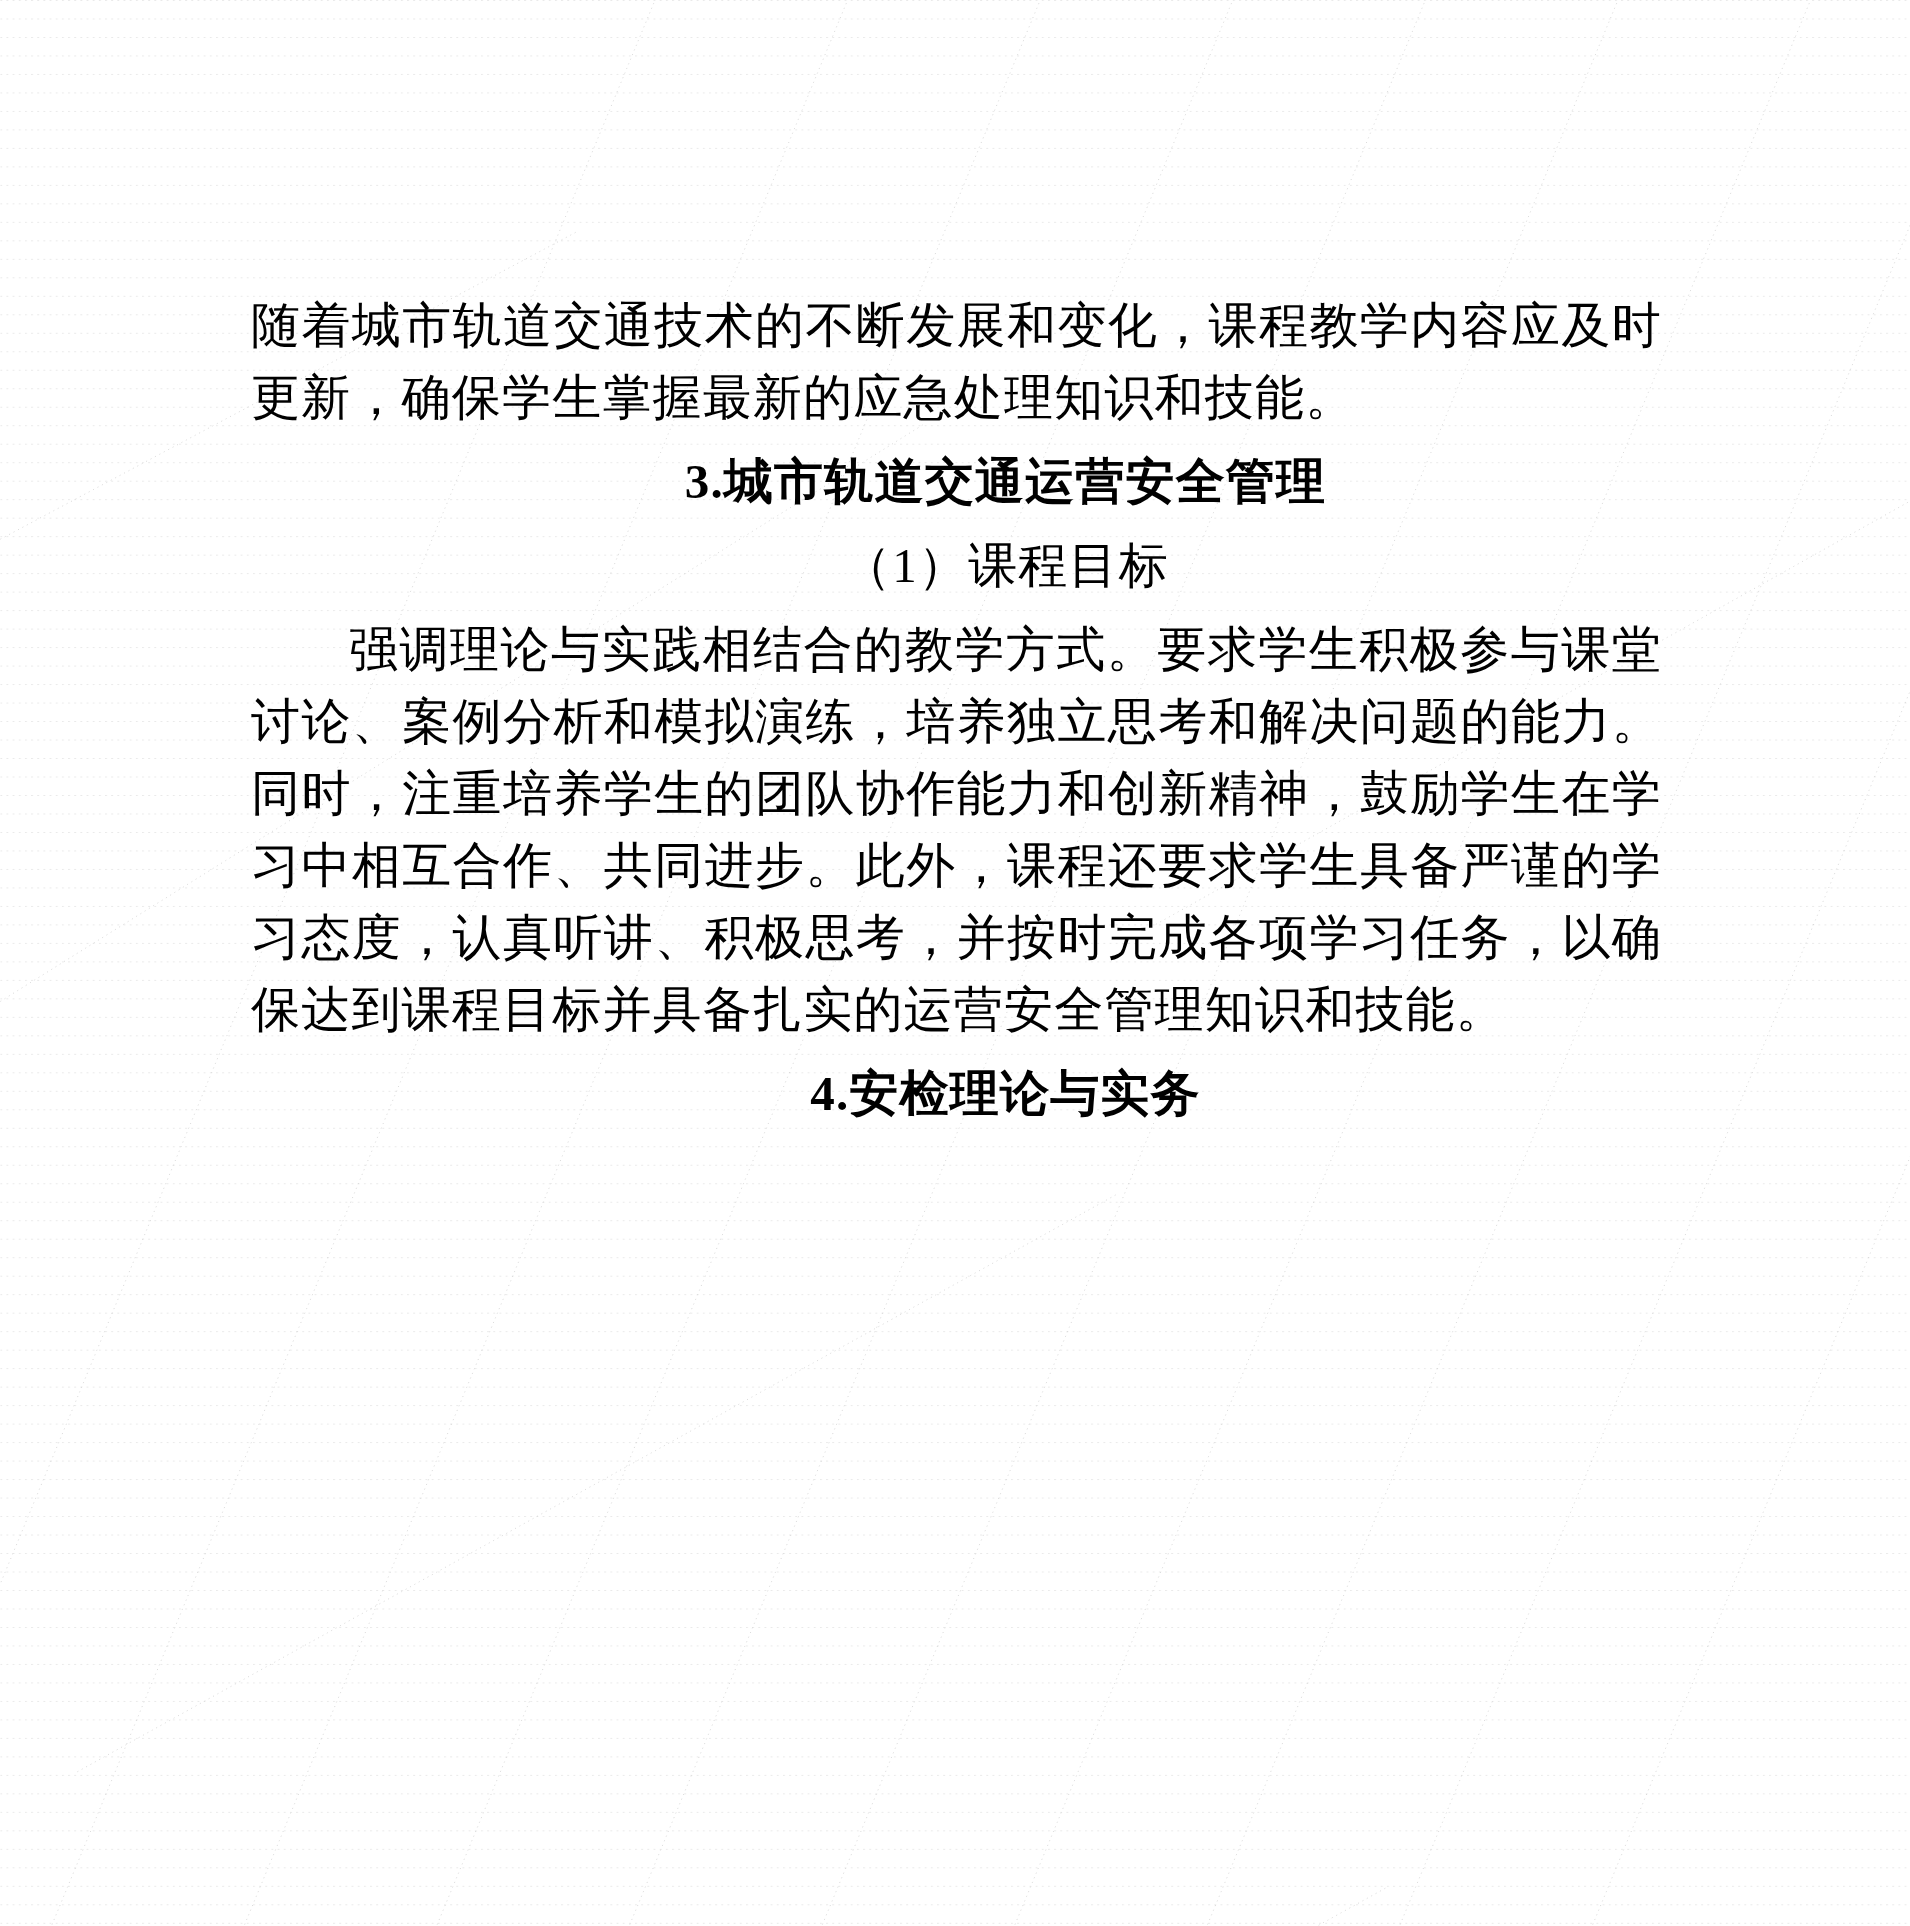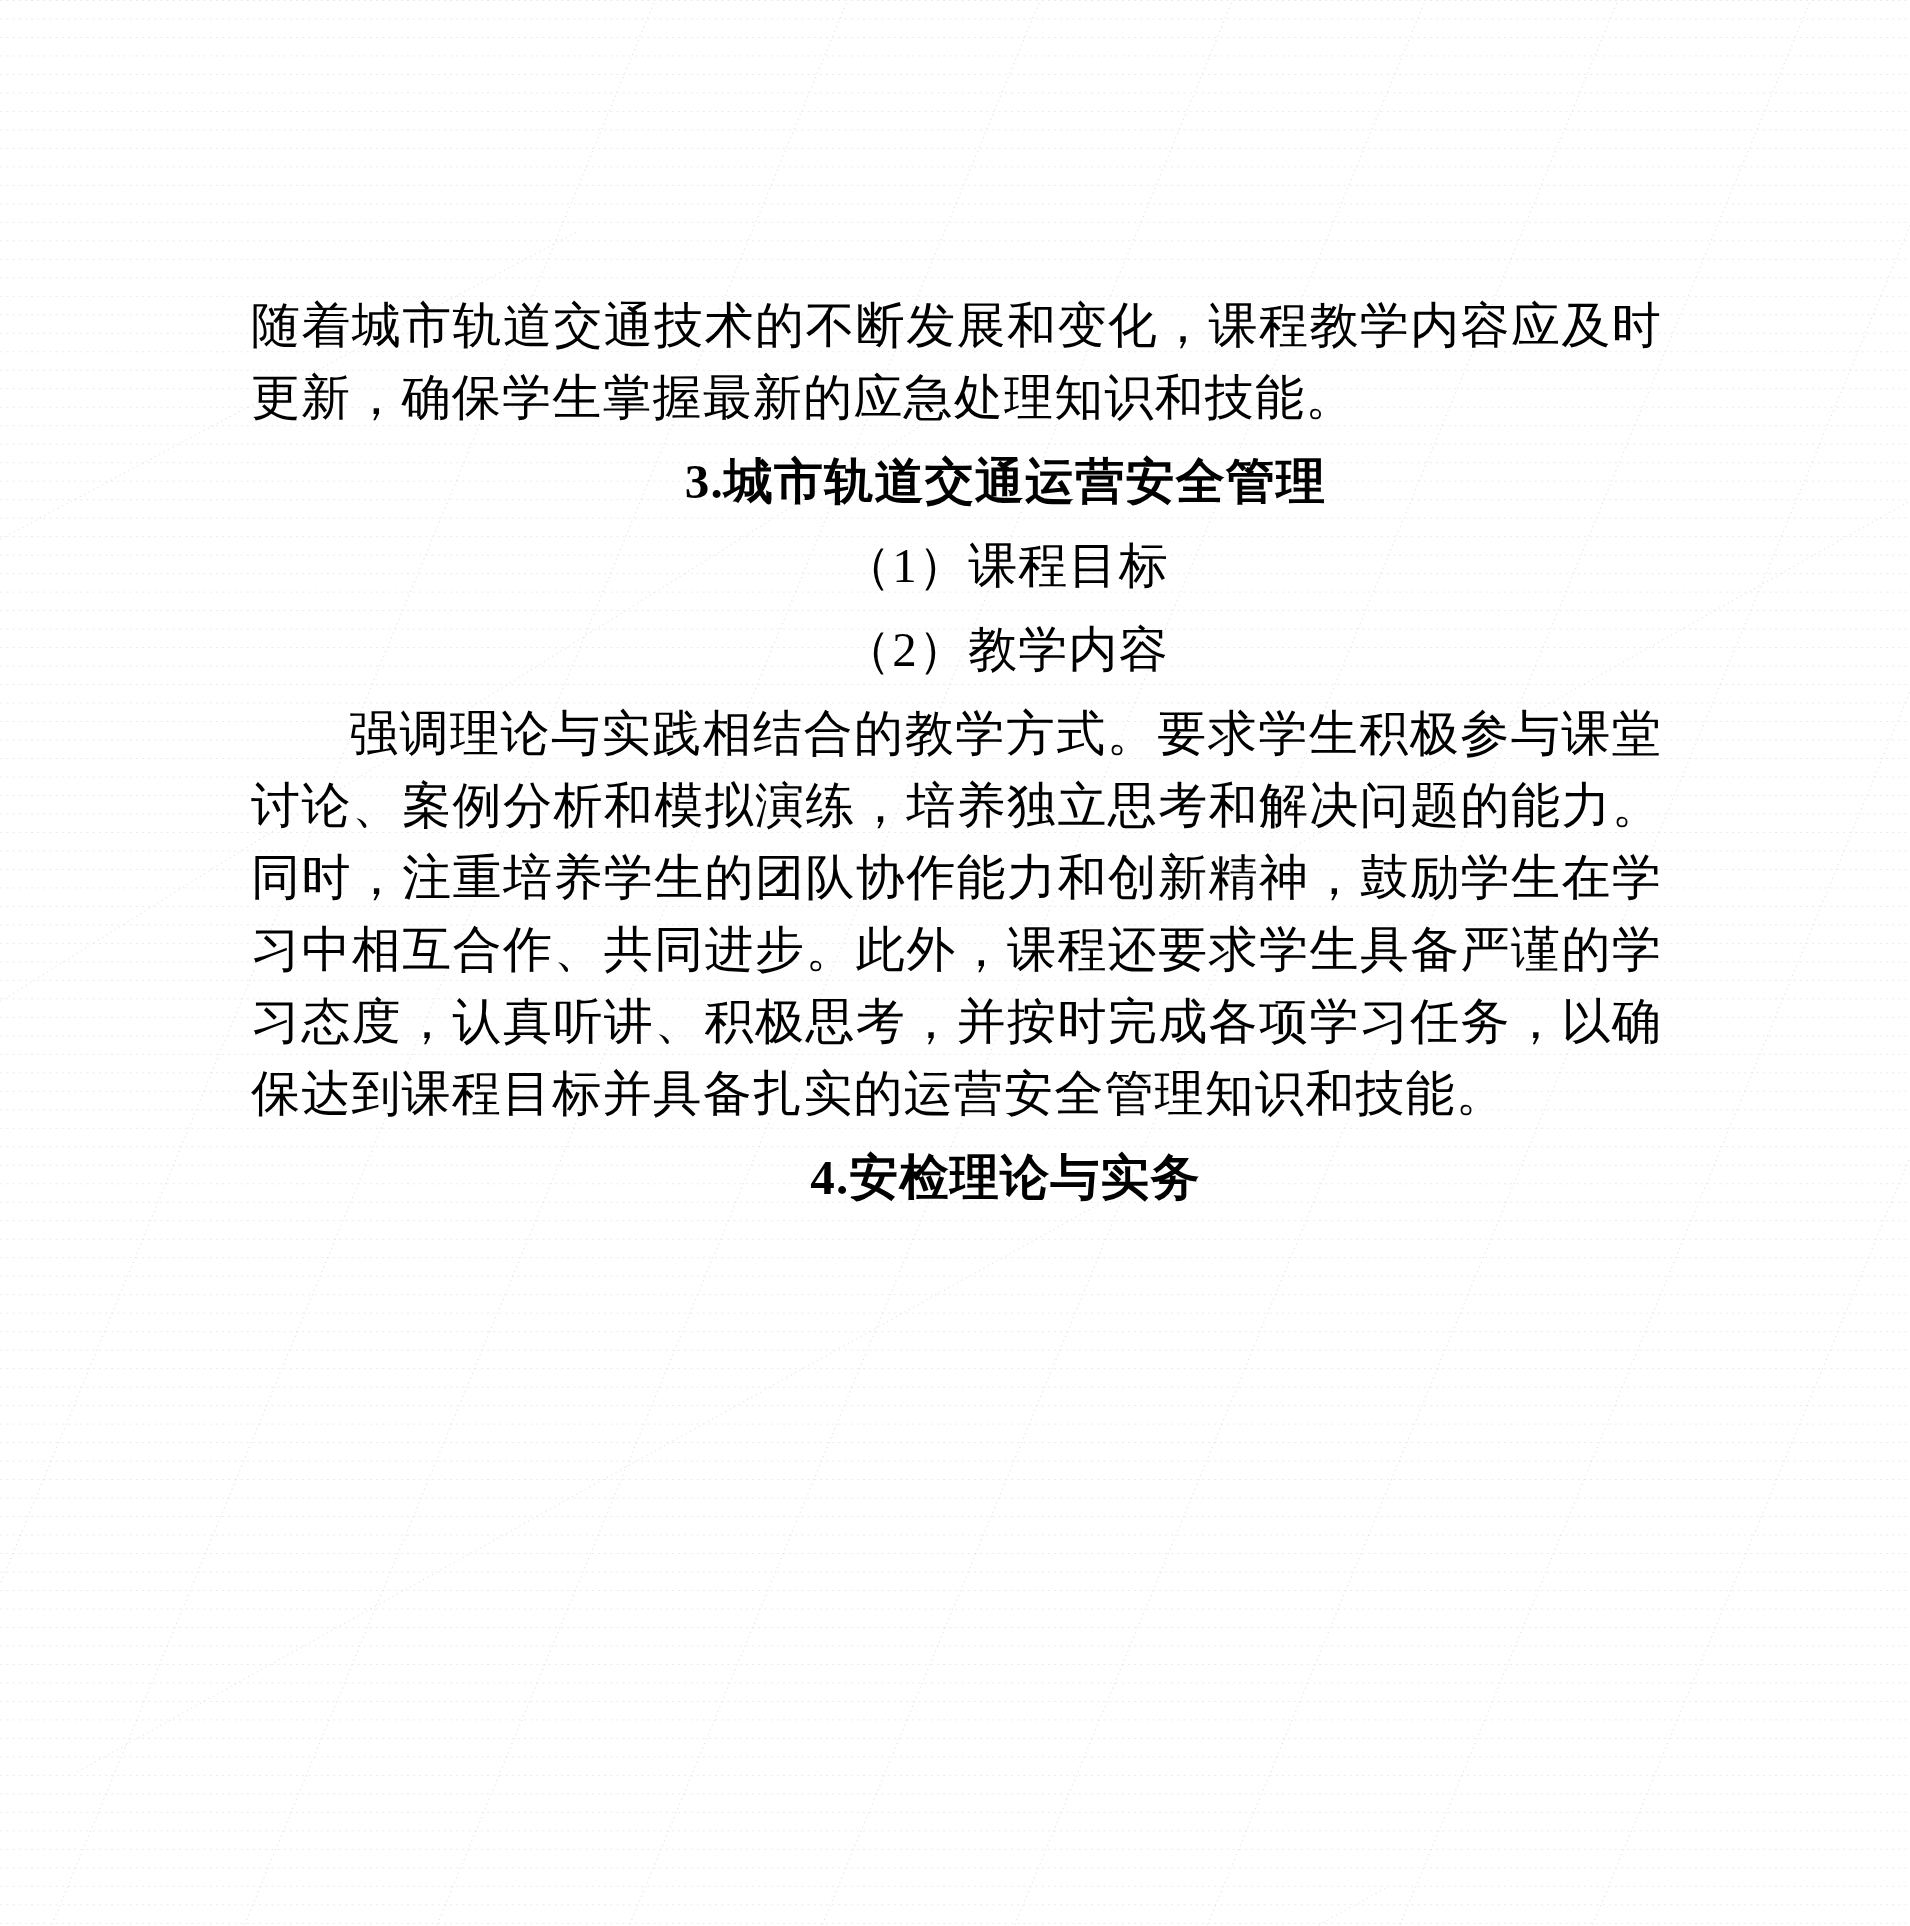--- a/index.html
+++ b/index.html
@@ -85,20 +85,19 @@
       <line x1="2200" y1="7015" x2="4960" y2="5600"></line>
       <line x1="0" y1="1400" x2="1500" y2="600"></line>
       <line x1="3000" y1="2400" x2="4960" y2="1300"></line>
     </g>
   </svg>
 
   <main class="text-column">
     <p class="para-noindent">随着城市轨道交通技术的不断发展和变化，课程教学内容应及时更新，确保学生掌握最新的应急处理知识和技能。</p>
     <p class="section-heading">3.城市轨道交通运营安全管理</p>
     <p class="subsection-heading">（1）课程目标</p>
-    <p class="subsection-heading">（2）教学内容</p>
     <p class="para-indent">强调理论与实践相结合的教学方式。要求学生积极参与课堂讨论、案例分析和模拟演练，培养独立思考和解决问题的能力。同时，注重培养学生的团队协作能力和创新精神，鼓励学生在学习中相互合作、共同进步。此外，课程还要求学生具备严谨的学习态度，认真听讲、积极思考，并按时完成各项学习任务，以确保达到课程目标并具备扎实的运营安全管理知识和技能。</p>
     <p class="section-heading">4.安检理论与实务</p>
 
   </main>
 
 </div>
 
 
 </body></html>

